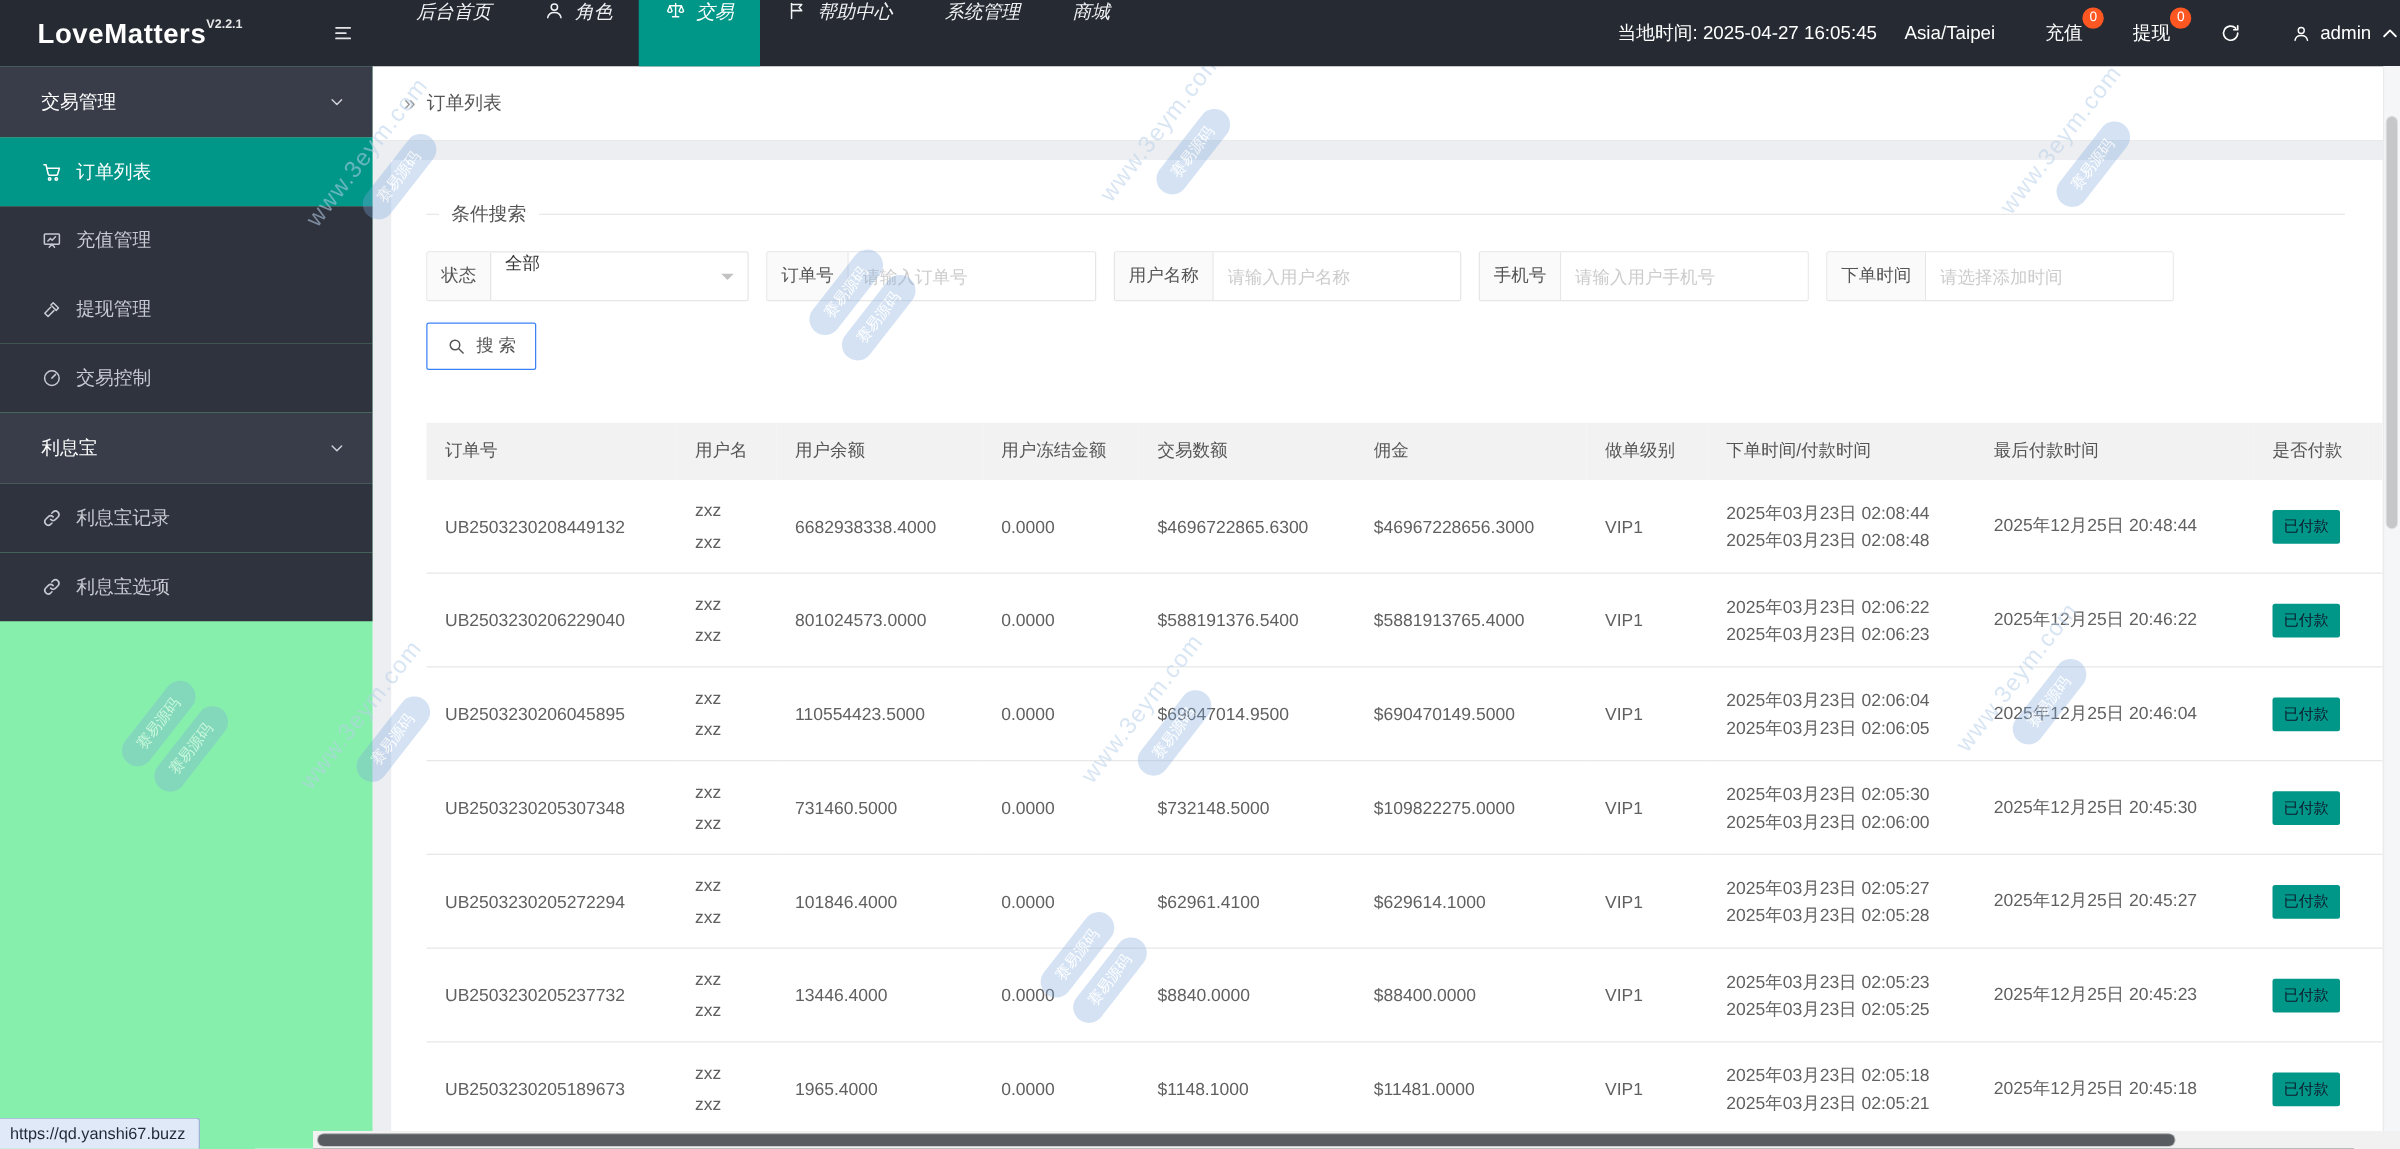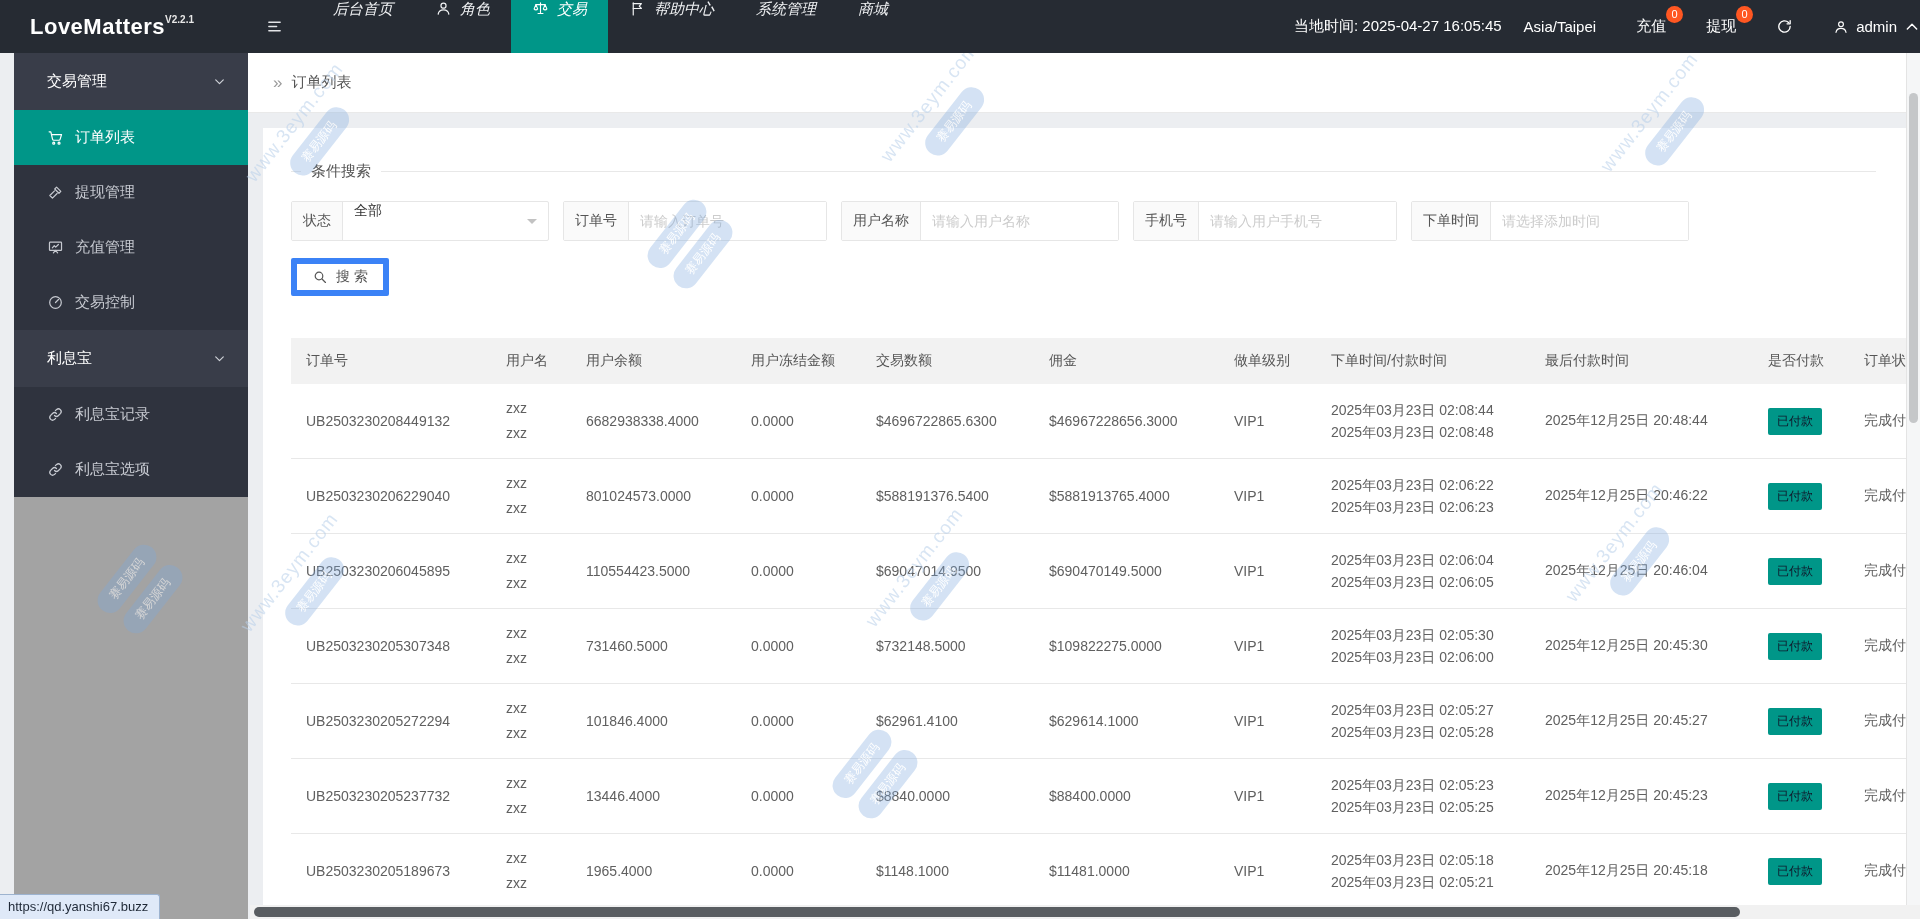--- a/index.html
+++ b/index.html
@@ -23,21 +23,21 @@
   .tb-tz { color:#fff; margin-left:-18px; }
   .tb-link { position:relative; color:#fff; cursor:pointer; text-decoration:none; }
   .num-badge { position:absolute; top:-11px; right:-17px; background:#FF5722; color:#fff; font-size:11px; min-width:17px; height:17px; line-height:17px; border-radius:9px; text-align:center; padding:0 4px; }
   .tb-refresh { color:#fff; cursor:pointer; display:flex; }
   .tb-user { display:flex; align-items:center; gap:7px; cursor:pointer; color:#fff; }
   .tb-user .svgic { width:16px; height:16px; }
   .caret-up-s svg { width:12px; height:12px; }
 
   
   .layout { display:flex; height:866px; }
-  .sidebar { width:234px; flex-shrink:0; background:#a3a3a3; position:relative; z-index:4;margin-left:14px; }
+  .sidebar { width:298px; flex-shrink:0; background:#86efac; position:relative; z-index:4; }
   .side-header { height:57px; display:flex; align-items:center; padding:0 22px 0 33px; color:#fff; font-size:15px; cursor:pointer; background:#393D49; }
   .side-caret { margin-left:auto; color:#cfd2d8; display:flex; }
   .side-caret svg { width:13px; height:13px; }
   .side-item { height:55px; display:flex; align-items:center; gap:11px; padding-left:33px; background:#2F333E; color:#c7cad1; font-size:15px; cursor:pointer; text-decoration:none; }
   .side-item.active { background:#009688; color:#fff; }
   .side-ic svg { width:17px; height:17px; }
   .side-ic:empty { display:none; }
 
   .main { flex:1; min-width:0; display:flex; flex-direction:column; }
   .breadcrumb { height:60px; background:#fff; border-bottom:1px solid #e9e9e9; display:flex; align-items:center; gap:9px; padding-left:25px; font-size:15px; color:#555; flex-shrink:0; }
@@ -49,21 +49,21 @@
   
   .field-set { border:none; border-top:1px solid #e8e8e8; margin:14px 30px 0 0; }
   .field-set legend { padding:0 10px; margin-left:10px; font-size:15px; color:#555; }
   .filters { display:flex; gap:14px; margin-top:20px; }
   .fg { display:flex; align-items:stretch; height:40px; border:1px solid #e6e6e6; border-radius:2px; background:#fff; }
   .fg-label { display:flex; align-items:center; padding:0 11px; background:#fafafa; border-right:1px solid #e6e6e6; font-size:14px; color:#555; white-space:nowrap; }
   .fg-input { border:none; outline:none; width:197px; padding:0 11px; font-size:14px; color:#333; }
   .fg-input::placeholder { color:#ccc; }
   .sel { width:205px; display:flex; align-items:flex-start; padding:0 11px; position:relative; font-size:14px; color:#333; cursor:pointer; }
   .sel-arrow { position:absolute; right:11px; top:17px; width:0; height:0; border:5px solid transparent; border-top-color:#c2c2c2; }
-  .search-btn { margin-top:17px; display:inline-flex; align-items:center; gap:8px; height:38px; padding:0 15px; background:#fff; border:6px solid #3b82f6; border-radius:2px; font-size:14px; color:#555; cursor:pointer; font-family:inherit; }
+  .search-btn { margin-top:17px; display:inline-flex; align-items:center; gap:8px; height:38px; padding:0 15px; background:#fff; border:1px solid #3b82f6; border-radius:2px; font-size:14px; color:#555; cursor:pointer; font-family:inherit; }
   .search-btn svg { width:16px; height:16px; }
 
   
   .table-wrap { margin-top:42px; overflow:hidden; }
   .tbl { display:table; table-layout:fixed; width:1678px; font-size:14px; color:#606060; }
   .trow { display:table-row; }
   .thead { background:#f2f2f2; color:#555; }
   .hc { display:table-cell; padding:14px 15px; text-align:left; vertical-align:middle; white-space:nowrap; overflow:hidden; }
   .thead .hc:nth-of-type(1){width:200px}.thead .hc:nth-of-type(2){width:80px}
   .thead .hc:nth-of-type(3){width:165px}.thead .hc:nth-of-type(4){width:125px}
@@ -280,33 +280,33 @@
               <svg class="svgic" viewBox="0 0 24 24">
                 <use href="#i-cart"></use>
               </svg>
             </span>
               <span>订单列表</span>
             </a>
 
             <a class="side-item">
               <span class="side-ic">
               <svg class="svgic" viewBox="0 0 24 24">
+                <use href="#i-board"></use>
+              </svg>
+            </span>
+              <span>充值管理</span>
+            </a>
+
+            <a class="side-item">
+              <span class="side-ic">
+              <svg class="svgic" viewBox="0 0 24 24">
                 <use href="#i-hammer"></use>
               </svg>
             </span>
               <span>提现管理</span>
-            </a>
-
-            <a class="side-item">
-              <span class="side-ic">
-              <svg class="svgic" viewBox="0 0 24 24">
-                <use href="#i-board"></use>
-              </svg>
-            </span>
-              <span>充值管理</span>
             </a>
 
             <a class="side-item">
               <span class="side-ic">
               <svg class="svgic" viewBox="0 0 24 24">
                 <use href="#i-gauge"></use>
               </svg>
             </span>
               <span>交易控制</span>
             </a>

